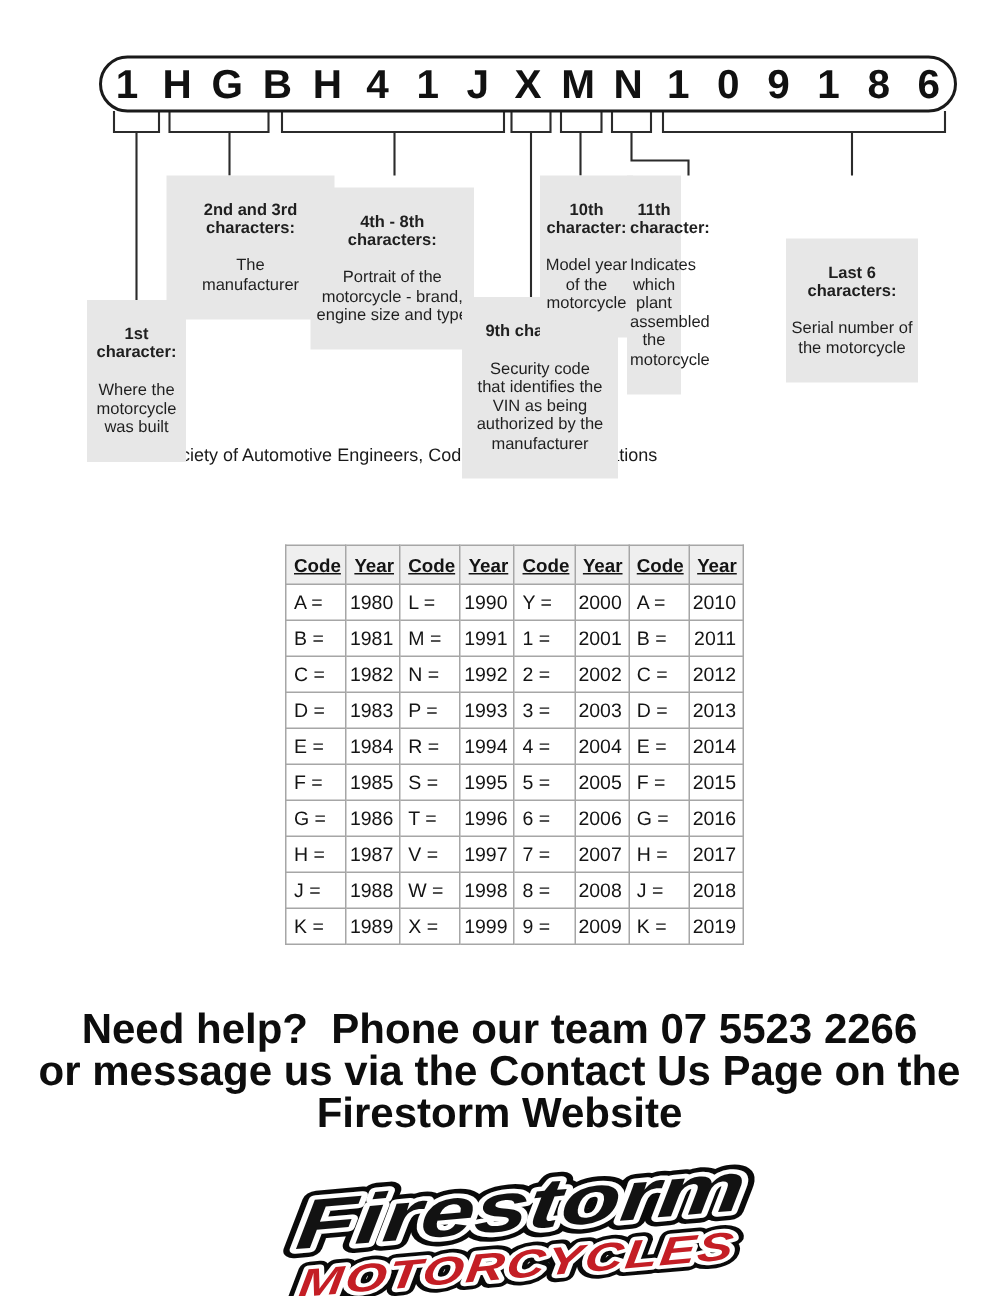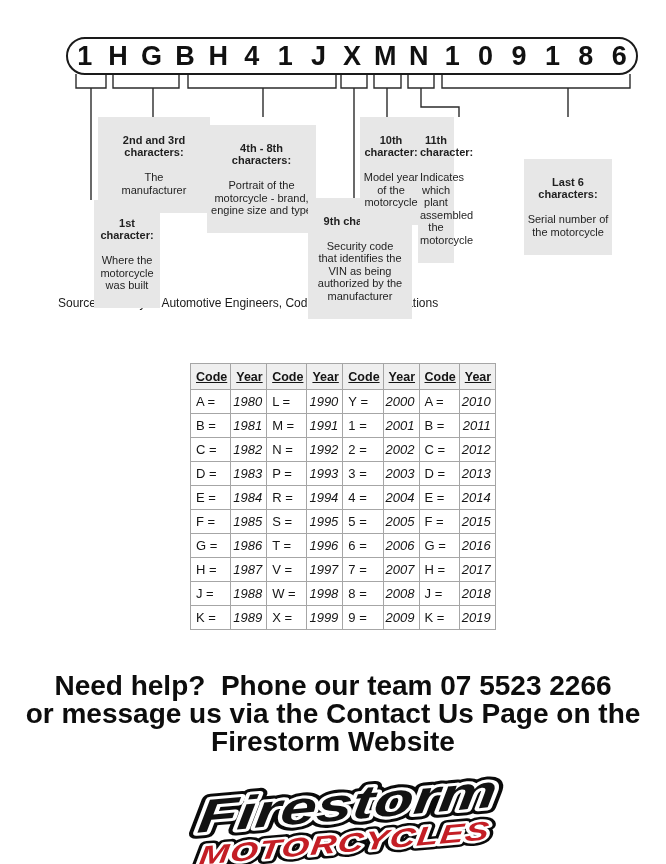--- a/index.html
+++ b/index.html
@@ -55,22 +55,22 @@
     color: #1f1f1f;
     font-size: 11px;
     line-height: 12.5px;
     text-align: center;
     padding: 4px 2px;
     white-space: pre-line;
     z-index: 2;
   }
   .callout .callout-title { font-weight: bold; }
 
-  .callout-first       { left: 58px;  top: 200px; width: 66px;  min-height: 73px; margin-left: 36px; }
-  .callout-second      { left: 98px; top: 117px; width: 112px;  min-height: 60px; }
+  .callout-first       { left: 58px;  top: 200px; width: 66px;  min-height: 73px; }
+  .callout-second      { left: 111px; top: 117px; width: 112px;  min-height: 60px; }
   .callout-fourth      { left: 207px; top: 125px; width: 109px; min-height: 74px; }
   .callout-ninth       { left: 308px; top: 198px; width: 104px; min-height: 88px; }
   .callout-tenth       { left: 360px; top: 117px; width: 62px;  min-height: 70px; }
   .callout-eleventh    { left: 418px; top: 117px; width: 36px;  min-height: 96px; }
   .callout-lastsix     { left: 524px; top: 117px; width: 88px;  min-height: 58px; margin-top: 42px; }
 
   
   .source-note {
     position: absolute;
     left: 58px; top: 296px;
@@ -103,21 +103,20 @@
   .year-table td { height: 24px; }
   .year-table td.code {
     width: 37px;
     text-align: left;
     padding: 2px 2px 2px 5px;
   }
   .year-table td.year {
     width: 34px;
     text-align: right;
     padding: 2px 4px 2px 2px;
-    font-style: italic;
   }
 
   
   .help-block {
     position: absolute;
     left: 0; top: 672px;
     width: 666px;
     text-align: center;
     z-index: 2;
   }

